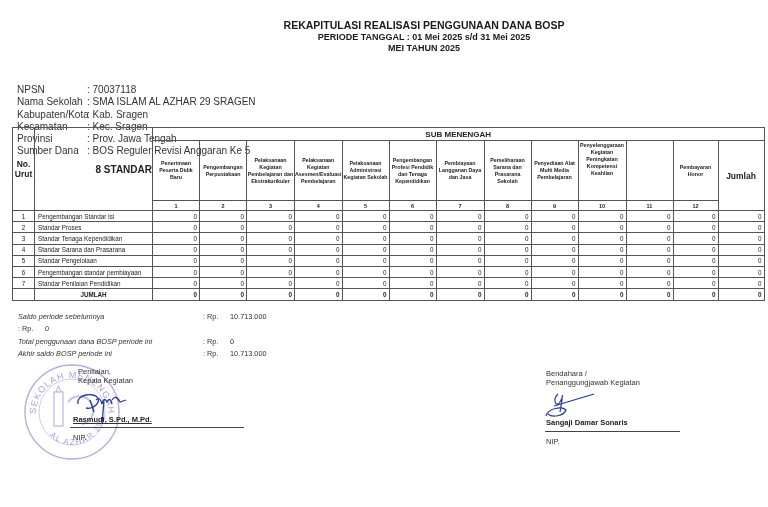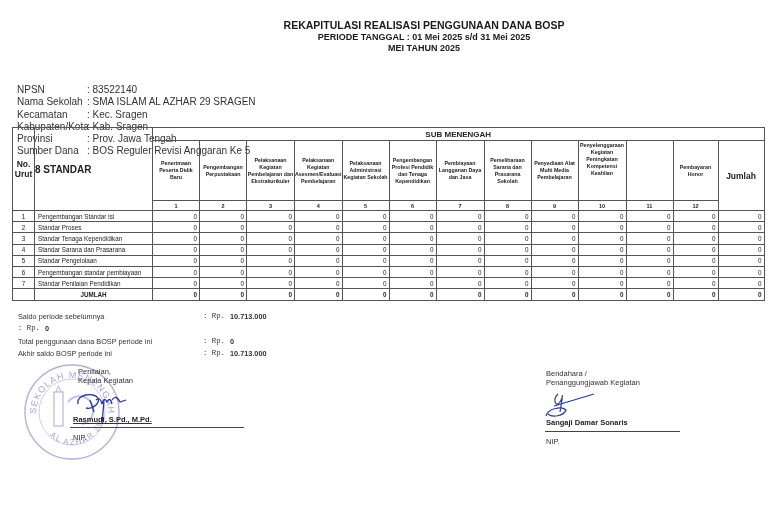--- a/index.html
+++ b/index.html
@@ -21,68 +21,68 @@
   table.grid {
     position: absolute; left: 12px; top: 127px;
     border-collapse: collapse; table-layout: fixed;
     font-size: 6px; color: #222;
   }
   table.grid td, table.grid th {
     border: 0.8px solid #555; padding: 0; overflow: hidden;
   }
   th { font-weight: bold; }
   .hdr-no { font-size: 8.5px; font-weight: bold; text-align: center; }
-  .hdr-std { font-size: 10px; font-weight: bold; text-align: left; }
+  .hdr-std { font-size: 10px; font-weight: bold; text-align: right; }
   .hdr-sub { font-size: 8px; font-weight: bold; text-align: center; height: 12px; }
   .hdr-col { font-size: 5.3px; font-weight: bold; text-align: center; line-height: 7px; vertical-align: middle; height: 58px; }
   .hdr-col.top { vertical-align: top; padding-top: 1px; }
   .hdr-jml { font-size: 8.5px; font-weight: bold; text-align: center; }
   .hdr-num { font-size: 5.5px; font-weight: bold; text-align: center; height: 9px; }
   .row td { height: 10.2px; font-size: 6.3px; }
   .c-no { text-align: center; }
   .c-name { padding-left: 3px !important; white-space: nowrap; }
   .c-val { text-align: right; padding-right: 2px !important; }
   .row-total td { font-weight: bold; height: 11px; font-size: 6.3px; }
   .c-total-label { text-align: center; }
 
   .summary { left: 18px; top: 312px; font-size: 7.3px; color: #333; }
   .sum-row { display: flex; height: 12.4px; }
-  .sum-label { width: 185px; }
-  .sum-rp { width: 27px; font-family: Liberation Mono, monospace; }
-  .sum-val { font-weight: bold; }
+  .sum-label { width: 185px; font-style: italic; }
+  .sum-rp { width: 27px; }
+  .sum-val { font-weight: normal; }
 
   .sign { font-size: 7.5px; color: #333; }
   .sign .name { font-weight: bold; color: #222; }
   .line { border-top: 0.8px solid #444; }
 
   .stamp { left: 22px; top: 362px; width: 100px; height: 100px; }
 </style>
 </head>
 <body>
 
 <div class="abs title t1">REKAPITULASI REALISASI PENGGUNAAN DANA BOSP</div>
 <div class="abs title t2">PERIODE TANGGAL : 01 Mei 2025 s/d 31 Mei 2025</div>
 <div class="abs title t3">MEI TAHUN 2025</div>
 
 <div class="abs info">
   <div class="info-row">
     <span class="info-label">NPSN</span>
-    <span class="info-val">: 83522140</span>
+    <span class="info-val">: 70037118</span>
   </div>
   <div class="info-row">
     <span class="info-label">Nama Sekolah</span>
     <span class="info-val">: SMA ISLAM AL AZHAR 29 SRAGEN</span>
   </div>
   <div class="info-row">
+    <span class="info-label">Kabupaten/Kota</span>
+    <span class="info-val">: Kab. Sragen</span>
+  </div>
+  <div class="info-row">
     <span class="info-label">Kecamatan</span>
     <span class="info-val">: Kec. Sragen</span>
-  </div>
-  <div class="info-row">
-    <span class="info-label">Kabupaten/Kota</span>
-    <span class="info-val">: Kab. Sragen</span>
   </div>
   <div class="info-row">
     <span class="info-label">Provinsi</span>
     <span class="info-val">: Prov. Jawa Tengah</span>
   </div>
   <div class="info-row">
     <span class="info-label">Sumber Dana</span>
     <span class="info-val">: BOS Reguler Revisi Anggaran Ke 5</span>
   </div>
 </div>

